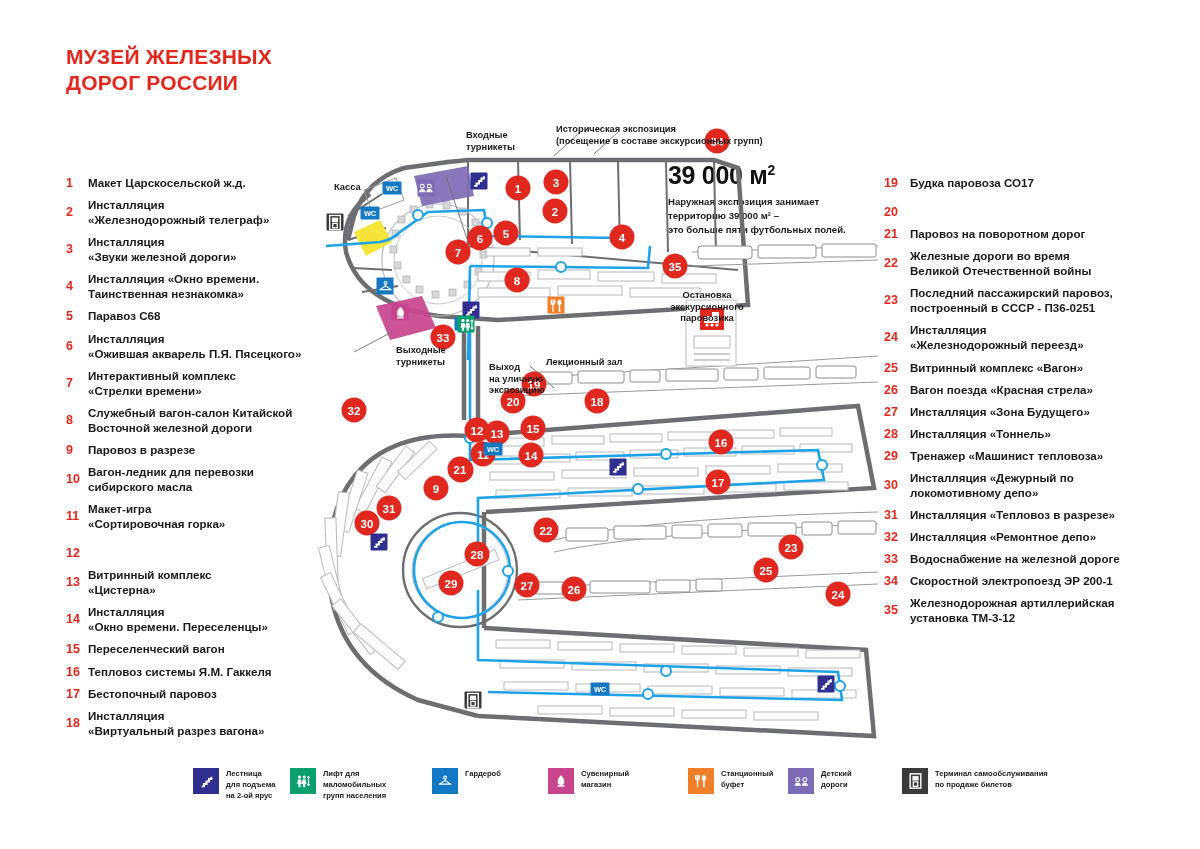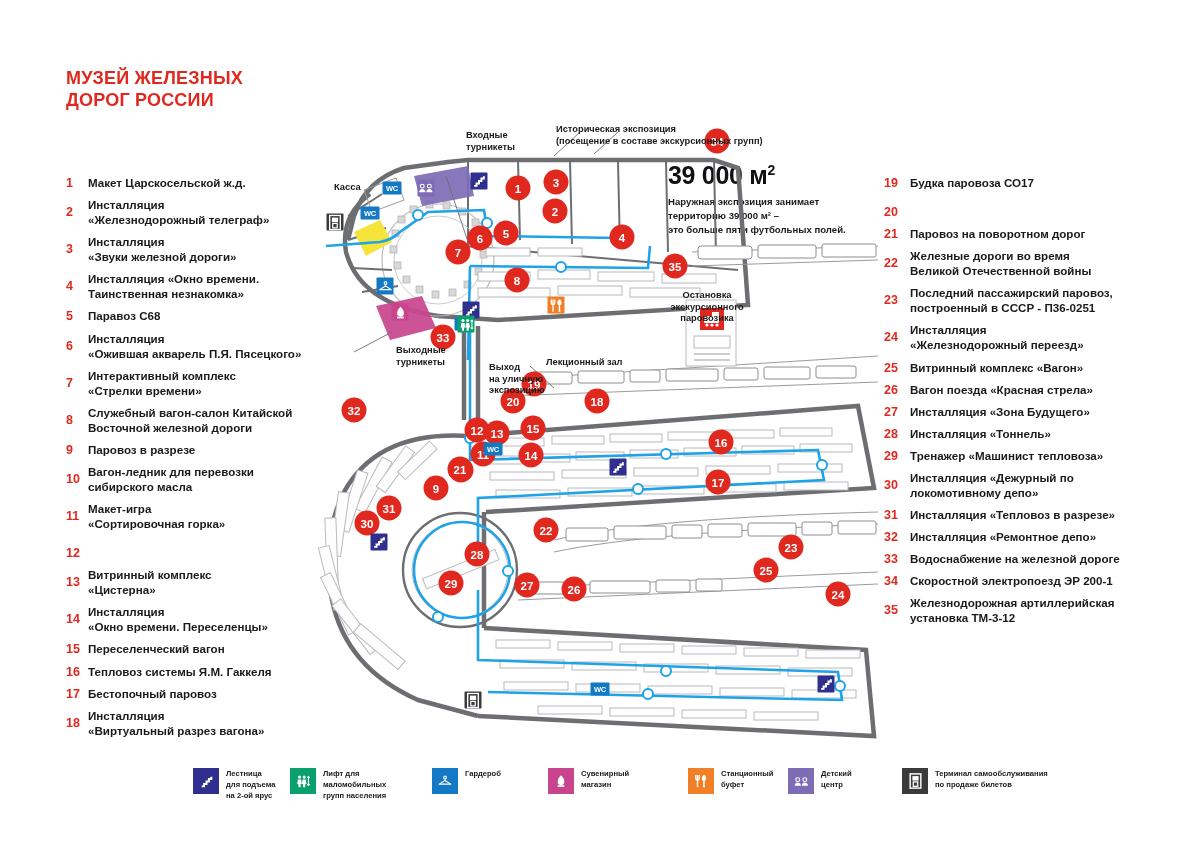--- a/index.html
+++ b/index.html
@@ -10,25 +10,24 @@
     font-family:"Liberation Sans","DejaVu Sans",sans-serif;
     color:#1a1a1a;
     overflow:hidden;
     position:relative;
   }
   .page{position:relative;width:1200px;height:849px;}
 
   
   .title{
     position:absolute;left:66px;top:44px;
-    font-size:18px;font-weight:bold;line-height:1.22;
+    font-size:21px;font-weight:bold;line-height:1.22;
     color:#e0281e;letter-spacing:.2px;
     text-transform:uppercase;
     white-space:pre-line;
-    margin-top:24px;
   }
 
   
   .legend-col{position:absolute;width:268px;}
   .legend-left{left:66px;top:175px;}
   .legend-right{left:884px;top:175px;}
   .leg-item{display:flex;align-items:flex-start;margin-bottom:7px;}
   .leg-num{
     color:#e0281e;font-weight:bold;font-size:12.5px;
     width:22px;flex:0 0 22px;text-align:left;
@@ -685,21 +684,21 @@
       <div class="f-item" style="left: 606px; top: 0px;">
         <div class="f-icon" style="background: rgb(126, 107, 181);">
           <svg width="15" height="11" viewBox="0 0 20 13">
             <circle cx="5" cy="4" r="2.6" fill="none" stroke="#fff" stroke-width="1.4"></circle>
             <path d="M.8 12c0-2.6 1.9-4.3 4.2-4.3S9.2 9.4 9.2 12z" fill="#fff"></path>
             <circle cx="14.5" cy="4" r="2.6" fill="none" stroke="#fff" stroke-width="1.4"></circle>
             <path d="M10.3 12c0-2.6 1.9-4.3 4.2-4.3s4.2 1.7 4.2 4.3z" fill="#fff"></path>
           </svg>
         </div>
         <div class="f-text">Детский
-центр</div>
+дороги</div>
       </div>
       <div class="f-item" style="left: 720px; top: 0px; justify-content: center;">
         <div class="f-icon" style="background: rgb(58, 58, 58);">
           <svg width="13" height="16" viewBox="0 0 14 18">
             <rect x="1" y="1" width="12" height="16" fill="none" stroke="#fff" stroke-width="1.6"></rect>
             <rect x="3.5" y="3.5" width="7" height="5" fill="#fff"></rect>
             <rect x="4.5" y="10" width="5" height="5" fill="none" stroke="#fff" stroke-width="1.4"></rect>
           </svg>
         </div>
         <div class="f-text">Терминал самообслуживания

